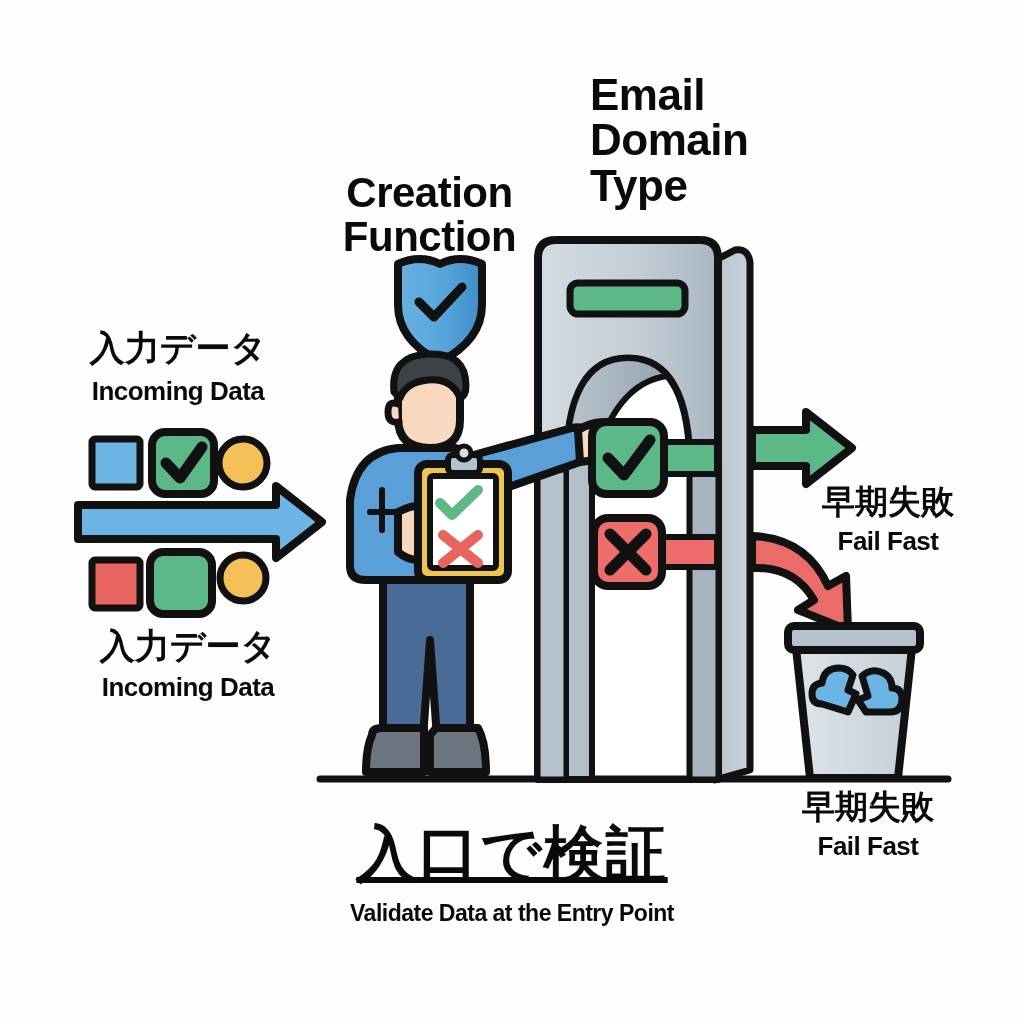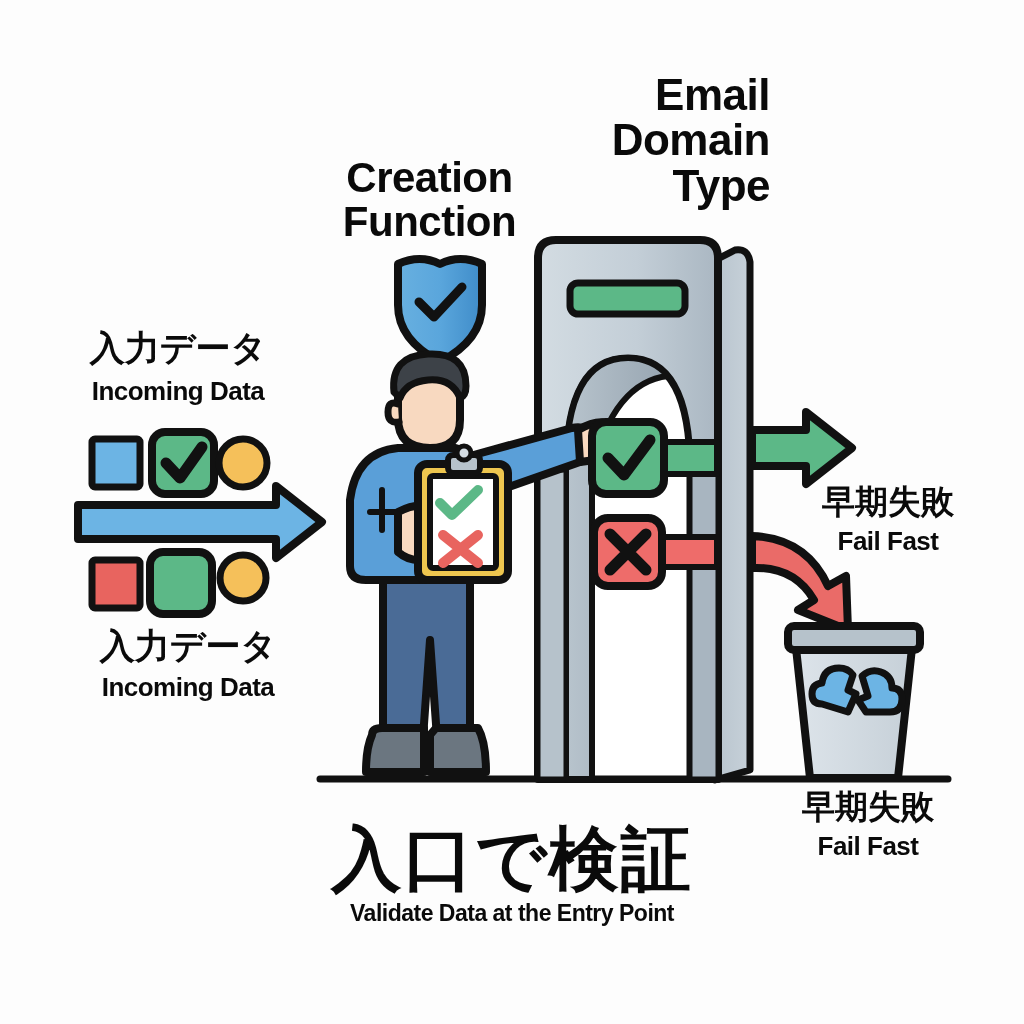--- a/index.html
+++ b/index.html
@@ -12,33 +12,33 @@
   #stage{position:absolute;inset:0;width:1024px;height:1024px;}
   #stage svg{display:block;width:1024px;height:1024px;}
 
   .lbl{position:absolute;color:#0a0a0a;text-align:center;line-height:1.04;
        font-weight:700;letter-spacing:-0.5px;}
   .jp{font-weight:900;letter-spacing:0px;}
   .en{font-weight:700;}
 
   
   #creation-function{left:322px;top:156px;width:215px;font-size:42px;line-height:1.05;}
-  #gate-title{left:590px;top:72px;width:180px;font-size:44px;line-height:1.03;text-align:right;}
+  #gate-title{left:590px;top:72px;width:180px;font-size:44px;line-height:1.03;text-align:left;}
 
   #incoming-top-jp{left:68px;top:330px;width:220px;font-size:35px;}
   #incoming-top-en{left:68px;top:378px;width:220px;font-size:26px;}
   #incoming-bot-jp{left:78px;top:628px;width:220px;font-size:35px;}
   #incoming-bot-en{left:78px;top:674px;width:220px;font-size:26px;}
 
   #failfast-top-jp{left:798px;top:485px;width:180px;font-size:33px;}
   #failfast-top-en{left:798px;top:528px;width:180px;font-size:26px;}
   #failfast-bot-jp{left:778px;top:790px;width:180px;font-size:33px;}
   #failfast-bot-en{left:778px;top:833px;width:180px;font-size:26px;}
 
-  #caption-jp{left:232px;top:823px;width:560px;font-size:70px;letter-spacing:2px;}
+  #caption-jp{left:232px;top:823px;width:560px;font-size:60px;letter-spacing:2px;text-decoration:underline;}
   #caption-en{left:232px;top:902px;width:560px;font-size:23px;}
 </style>
 </head>
 <body>
 
 <div id="stage">
 <svg viewBox="0 0 1024 1024" xmlns="http://www.w3.org/2000/svg">
   <defs>
     <linearGradient id="gateGrad" x1="0" y1="0" x2="1" y2="0">
       <stop offset="0%" stop-color="#d3dce2"></stop>
@@ -167,21 +167,21 @@
                  Q824 668 839 668 Q848 668 853 675 L848 690 L856 694 L848 712 Z" fill="#6cb4e4" stroke-width="7"></path>
         <path d="M866 712 L858 700 L868 696 L862 676 Q871 668 881 672
                  Q892 676 892 688 Q902 688 902 699 Q902 712 890 712 Z" fill="#6cb4e4" stroke-width="7"></path>
       </g>
     </g>
 
   </g>
 </svg>
 </div>
 
-<div class="lbl en" id="creation-function" style="white-space:pre-line;">Creation
+<div class="lbl en" id="creation-function" style="white-space:pre-line;margin-top:15px;">Creation
 Function</div>
 
 <div class="lbl en" id="gate-title" style="white-space:pre-line;">Email
 Domain
 Type</div>
 
 <div class="lbl jp" id="incoming-top-jp">入力データ</div>
 <div class="lbl en" id="incoming-top-en">Incoming Data</div>
 
 <div class="lbl jp" id="incoming-bot-jp">入力データ</div>

